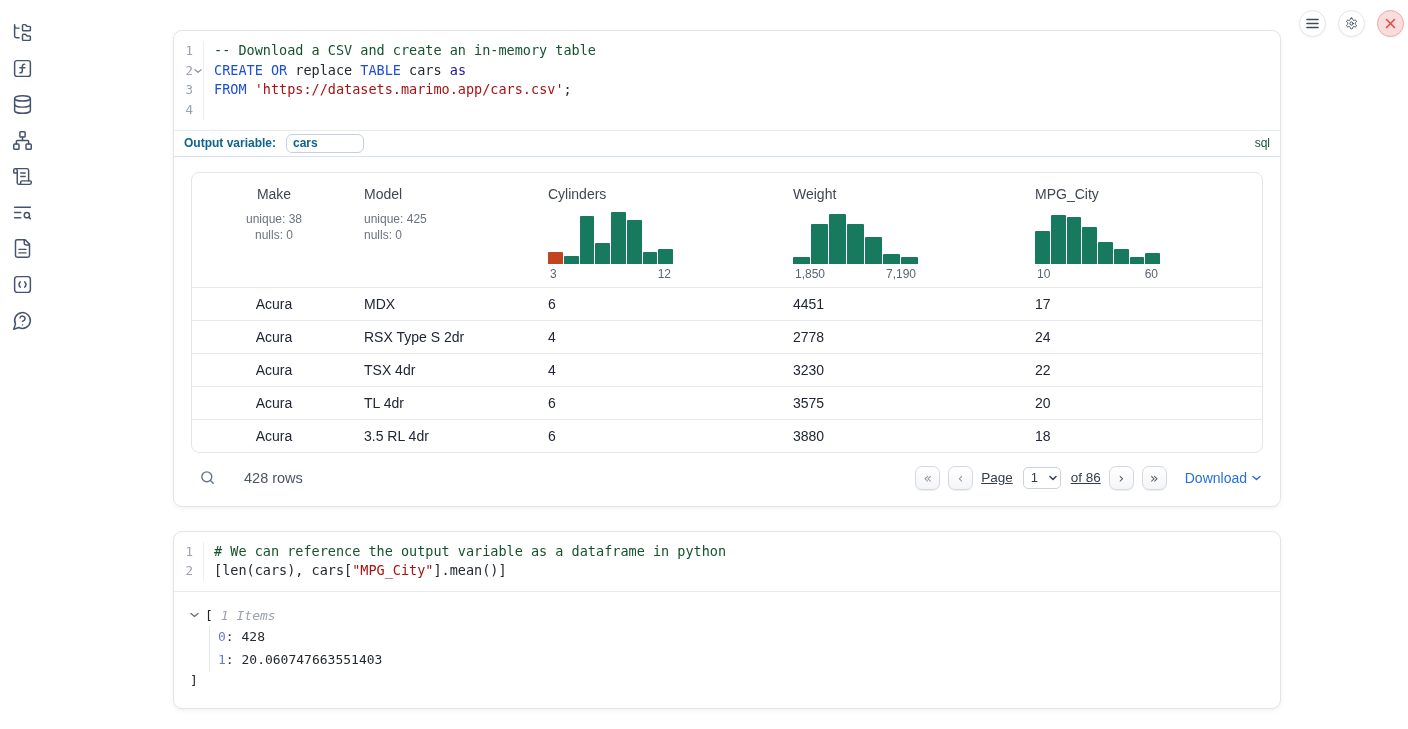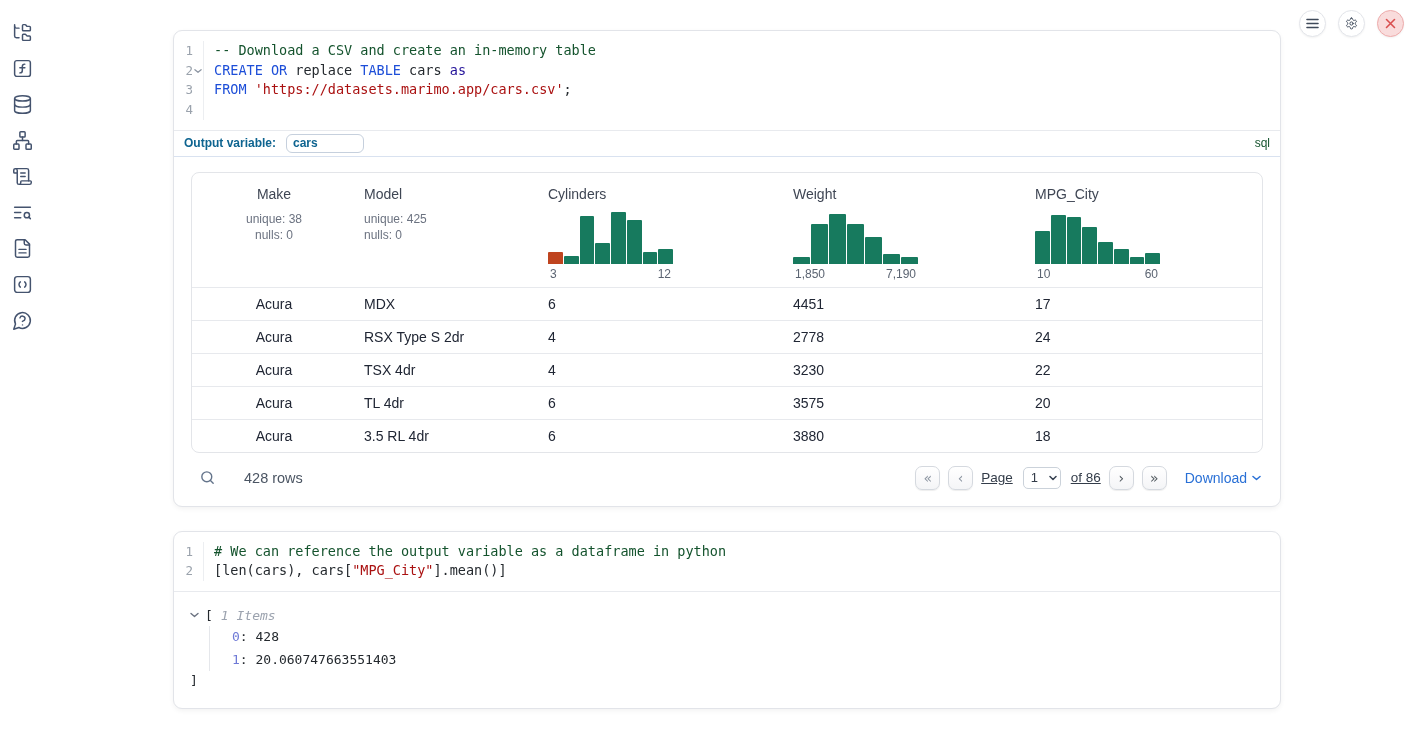--- a/index.html
+++ b/index.html
@@ -73,21 +73,21 @@
   .page-select-wrap select { appearance: none; -webkit-appearance: none; width: 38px; height: 22px;
     border: 1px solid #cbd2da; border-radius: 5px; background: #fff; font-size: 13px; padding: 0 14px 0 7px; color: #333c49; }
   .select-chev { position: absolute; right: 4px; top: 8px; pointer-events: none; color: #374151; display: flex; }
   .download { display: flex; align-items: center; gap: 5px; margin-left: 10px; color: #2970d6; font-size: 14px; cursor: pointer; }
 
   
   .tree { padding: 12px 16px 17px; font-family: "DejaVu Sans Mono", monospace; font-size: 13px; color: #24292e; }
   .tree-head { display: flex; align-items: center; height: 22px; }
   .tree-chev { width: 11px; margin-right: 4px; color: #6b7280; display: flex; cursor: pointer; }
   .tree-meta { color: #9ca3af; font-style: italic; margin-left: 8px; }
-  .tree-items { margin-left: 19px; border-left: 1px solid #e5e7eb; padding-left: 22px; }
+  .tree-items { margin-left: 19px; border-left: 1px solid #e5e7eb; padding-left: 8px; }
   .tree-entry { height: 22.5px; line-height: 22.5px; }
   .tree-key { color: #6e79d6; }
   .tree-close { height: 20px; line-height: 20px; }
 </style>
 </head>
 <body>
 
 <nav class="sidebar">
   <div class="side-btn">
     <svg width="21" height="21" viewBox="0 0 24 24" fill="none" stroke="currentColor" stroke-width="1.7" stroke-linecap="round" stroke-linejoin="round">

